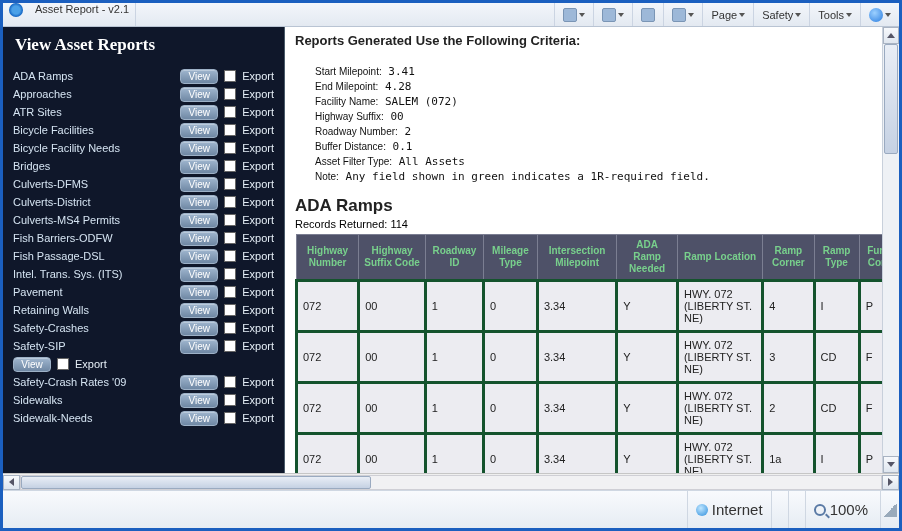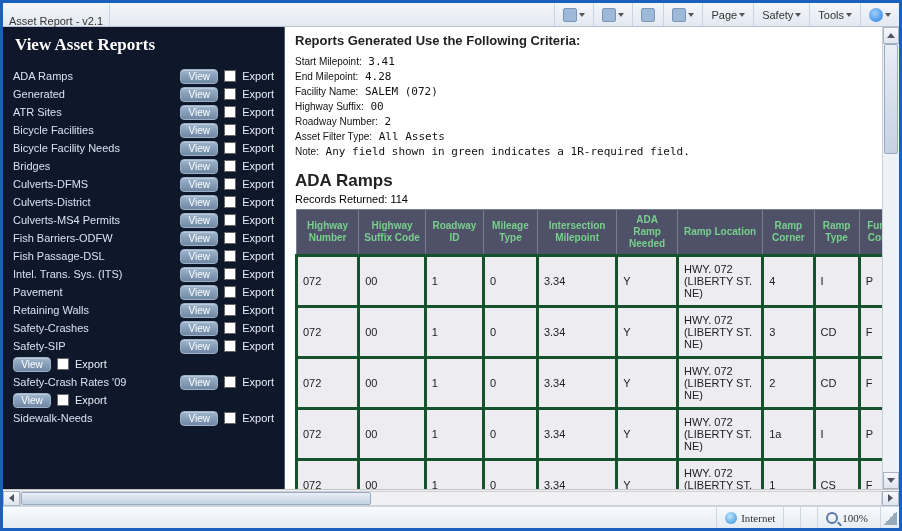--- a/index.html
+++ b/index.html
@@ -26,21 +26,20 @@
     font-size: 11px;
     color: #333;
   }
   .ie-toolbar .title-seg {
     display: flex;
     align-items: flex-start;
     gap: 12px;
     padding: 0 6px;
     height:100%;
     border-right:1px solid #cbd4e2;
-    flex-direction:column;
   }
   .ie-toolbar .e-icon {
     width:14px;height:14px;
     background: radial-gradient(circle at 50% 50%, #4aa0e8 40%, #1061c1 70%);
     border-radius:50%;
   }
   .ie-toolbar .spacer { flex:1; }
   .ie-toolbar .btn-group {
     display:flex; align-items:center; gap:2px;
     padding:0 4px;
@@ -111,24 +110,24 @@
 
   .main {
     flex:1;
     overflow:auto;
     position:relative;
     background:#fff;
   }
   .main-inner { padding:6px 10px 10px; min-width:620px; }
   .crit-title {
     font-weight:bold; font-size:13px; color:#222;
-    margin-bottom:6px;
+    margin-bottom:16px;
     font-family:Verdana,sans-serif;
   }
-  .crit-row { font-size:11px; color:#111; line-height:15px; font-family:monospace,Verdana; }
+  .crit-row { font-size:11px; color:#111; line-height:15px; font-family:monospace,Verdana;margin-left:20px; }
   .crit-row .lbl { font-family:Verdana,sans-serif; font-size:10px; }
   .h2 {
     font-size:17px; font-weight:bold; color:#222; margin-top:12px;
     font-family:Verdana,sans-serif;
   }
   .recret { font-size:11px; margin:2px 0 4px; }
 
   table.data {
     border-collapse:collapse;
     width:100%;
@@ -162,25 +161,25 @@
     align-items:center;
   }
   .hscroll .arrow {
     width:17px;height:15px;background:linear-gradient(#f7f9fc,#dfe6ef);
     border:1px solid #a9b3c2;display:flex;align-items:center;justify-content:center;
   }
   .hscroll .track{flex:1;position:relative;height:15px;background:#f1f1f3;border:1px solid #cfcfd5;}
   .hscroll .thumb{position:absolute;left:0;top:0;height:13px;width:350px;background:linear-gradient(#e9eef6,#c5d1e3);border:1px solid #9aaac0;border-radius:2px;}
 
   .statusbar {
-    height:22px;
+    height:38px;
     background:linear-gradient(#f8fafd,#e6ecf3);
     border-top:1px solid #cfd7e2;
     display:flex;align-items:center;
-    font-size:11px;color:#333;font-family:Liberation Serif, serif;
+    font-size:15px;color:#333;
   }
   .statusbar .seg{padding:0 8px;border-left:1px solid #cfd7e2;height:100%;display:flex;align-items:center;gap:4px;}
   .statusbar .globe{width:12px;height:12px;border-radius:50%;background:radial-gradient(circle at 40% 35%,#bfe6ff,#2e8edc);}
   .statusbar .spacer{flex:1;}
   .zoom-lens{width:12px;height:12px;border:2px solid #5a7aa5;border-radius:50%;position:relative;}
   .zoom-lens::after{content:"";position:absolute;width:5px;height:2px;background:#5a7aa5;transform:rotate(45deg);left:9px;top:9px;}
   .resize{width:14px;height:14px;background:linear-gradient(135deg,transparent 50%,#9ab 50%);}
 
   .vscroll {
     position:absolute; right:0; top:0; bottom:0;
@@ -262,21 +261,21 @@
     <div class="sidebar">
       <h1>View Asset Reports</h1>
       <div class="side-list" id="side-list">
           <div class="side-row">
             <span class="label">ADA Ramps</span>
             <span class="view-btn">View</span>
             <span class="chk"></span>
             <span class="export-lbl">Export</span>
           </div>
           <div class="side-row">
-            <span class="label">Generated</span>
+            <span class="label">Approaches</span>
             <span class="view-btn">View</span>
             <span class="chk"></span>
             <span class="export-lbl">Export</span>
           </div>
           <div class="side-row">
             <span class="label">ATR Sites</span>
             <span class="view-btn">View</span>
             <span class="chk"></span>
             <span class="export-lbl">Export</span>
           </div>
@@ -363,20 +362,21 @@
             <span class="chk"></span>
             <span class="export-lbl">Export</span>
           </div>
           <div class="side-row">
             <span class="label">Safety-Crash Rates '09</span>
             <span class="view-btn">View</span>
             <span class="chk"></span>
             <span class="export-lbl">Export</span>
           </div>
           <div class="side-row">
+            <span class="label">Sidewalks</span>
             <span class="view-btn">View</span>
             <span class="chk"></span>
             <span class="export-lbl">Export</span>
           </div>
           <div class="side-row">
             <span class="label">Sidewalk-Needs</span>
             <span class="view-btn">View</span>
             <span class="chk"></span>
             <span class="export-lbl">Export</span>
           </div>
@@ -384,20 +384,21 @@
     </div>
 
     <div class="main">
       <div class="main-inner">
         <div class="crit-title">Reports Generated Use the Following Criteria:</div>
         <div class="crit-row"><span class="lbl">Start Milepoint:</span> <span>3.41</span></div>
         <div class="crit-row"><span class="lbl">End Milepoint:</span> <span>4.28</span></div>
         <div class="crit-row"><span class="lbl">Facility Name:</span> <span>SALEM (072)</span></div>
         <div class="crit-row"><span class="lbl">Highway Suffix:</span> <span>00</span></div>
         <div class="crit-row"><span class="lbl">Roadway Number:</span> <span>2</span></div>
+        <div class="crit-row"><span class="lbl">Buffer Distance:</span> <span>0.1</span></div>
         <div class="crit-row"><span class="lbl">Asset Filter Type:</span> <span>All Assets</span></div>
         <div class="crit-row"><span class="lbl">Note:</span> <span>Any field shown in green indicates a 1R-required field.</span></div>
 
         <div class="h2">ADA Ramps</div>
         <div class="recret"><span>Records Returned:</span> <span>114</span></div>
 
         <table class="data">
           <thead>
               <tr id="thead-row">
                 <th>Highway Number</th>

